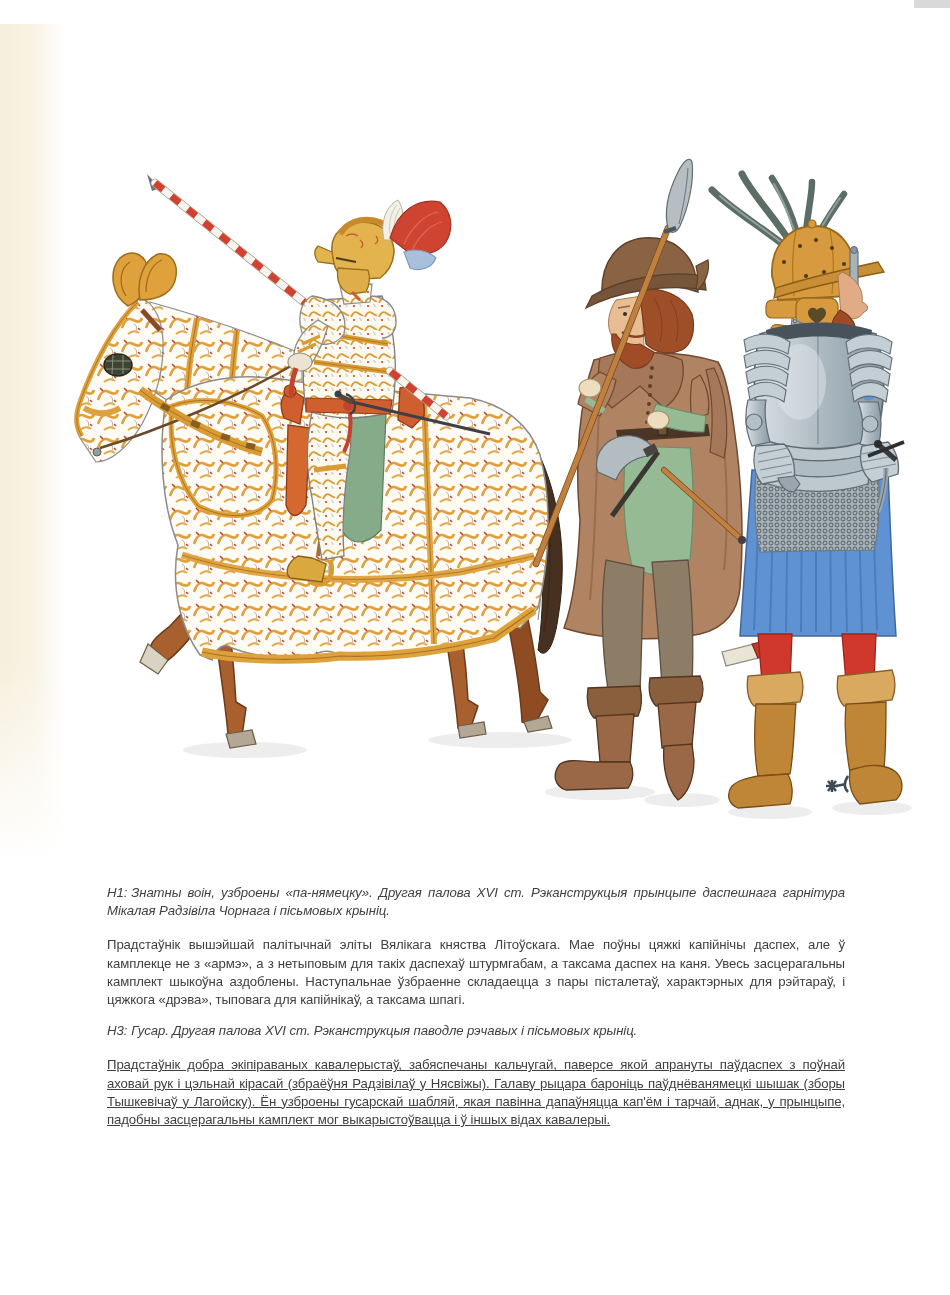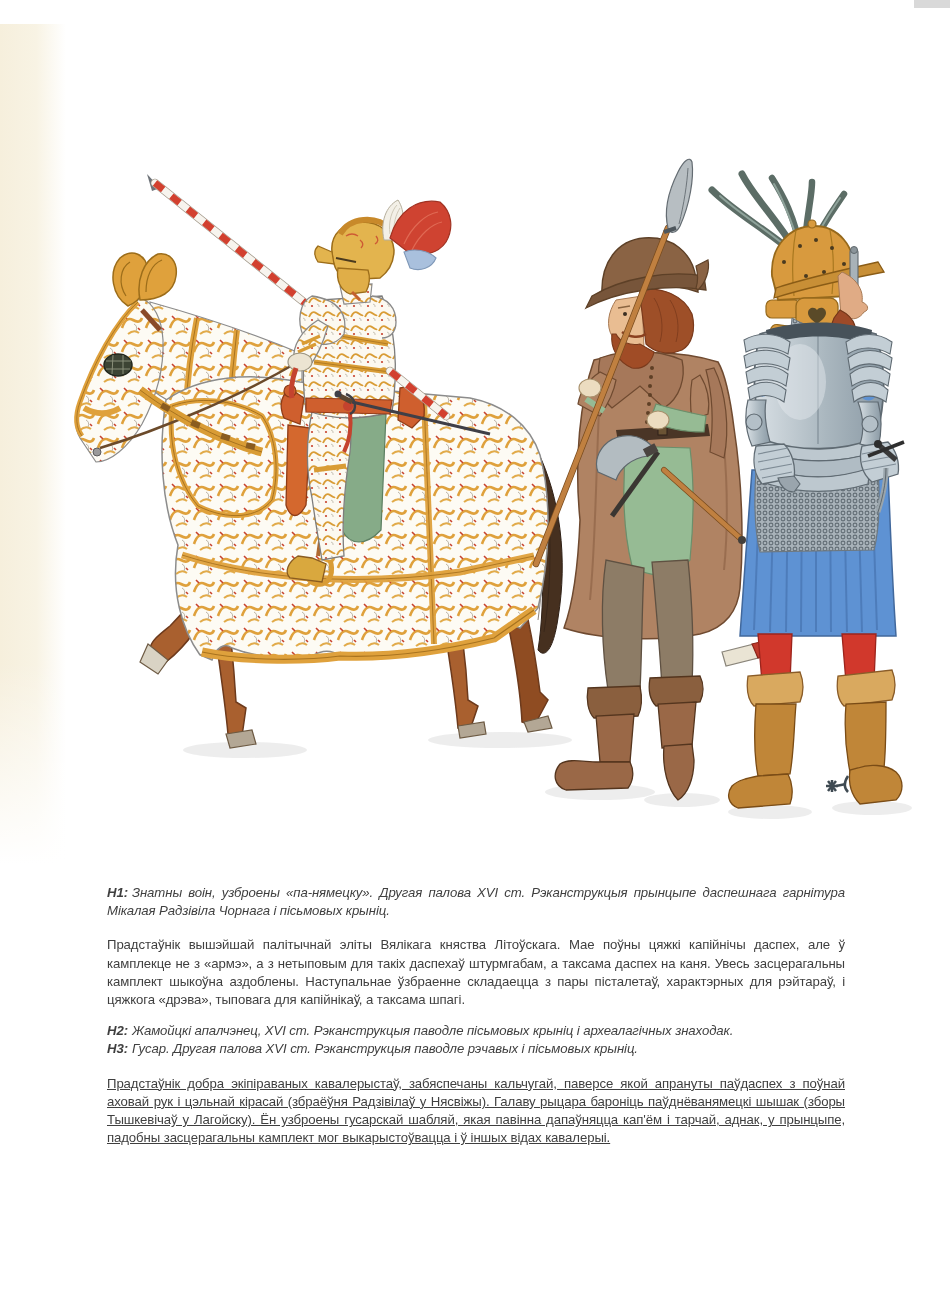--- a/index.html
+++ b/index.html
@@ -18,21 +18,21 @@
   .corner-tab{
     position:absolute;right:0;top:0;width:36px;height:8px;background:#d9d9d9;
   }
   svg.plate{position:absolute;left:0;top:0;}
   .captions{
     position:absolute;left:107px;top:884px;width:738px;
     color:#3f3f3f;font-size:13.2px;line-height:18.2px;
     text-align:justify;letter-spacing:-0.1px;
   }
   .cap-head{margin:0;font-style:italic;}
-  .cap-label{font-weight:bold;margin-right:4px;}
+  .cap-label{font-weight:normal;margin-right:4px;}
   .cap-body{margin:16px 0 13px 0;}
   section:last-child .cap-body{margin-bottom:0;text-decoration:underline;}
 </style>
 </head>
 <body>
 
 <div class="page">
   <div class="left-edge"></div>
   <div class="corner-tab"></div>
 
@@ -427,20 +427,19 @@
       </g>
     </g>
   </svg>
 
   <div class="captions">
     <section>
       <p class="cap-head"><span class="cap-label">Н1:</span><span class="cap-title">Знатны воін, узброены «па-нямецку». Другая палова XVI ст. Рэканструкцыя прынцыпе даспешнага гарнітура Мікалая Радзівіла Чорнага і пісьмовых крыніц.</span></p>
       <p class="cap-body">Прадстаўнік вышэйшай палітычнай эліты Вялікага княства Літоўскага. Мае поўны цяжкі капійнічы даспех, але ў камплекце не з «армэ», а з нетыповым для такіх даспехаў штурмгабам, а таксама даспех на каня. Увесь засцерагальны камплект шыкоўна аздоблены. Наступальнае ўзбраенне складаецца з пары пісталетаў, характэрных для рэйтараў, і цяжкога «дрэва», тыповага для капійнікаў, а таксама шпагі.</p>
     </section>
     <section>
-      <p class="cap-head"><span class="cap-label">Н2:</span><span class="cap-title">Жамойцкі апалчэнец, XVI ст. Рэканструкцыя паводле пісьмовых крыніц і археалагічных знаходак.</span></p>
     </section>
     <section>
       <p class="cap-head"><span class="cap-label">Н3:</span><span class="cap-title">Гусар. Другая палова XVI ст. Рэканструкцыя паводле рэчавых і пісьмовых крыніц.</span></p>
       <p class="cap-body">Прадстаўнік добра экіпіраваных кавалерыстаў, забяспечаны кальчугай, паверсе якой апрануты паўдаспех з поўнай аховай рук і цэльнай кірасай (збраёўня Радзівілаў у Нясвіжы). Галаву рыцара бароніць паўднёванямецкі шышак (зборы Тышкевічаў у Лагойску). Ён узброены гусарскай шабляй, якая павінна дапаўняцца кап'ём і тарчай, аднак, у прынцыпе, падобны засцерагальны камплект мог выкарыстоўвацца і ў іншых відах кавалерыі.</p>
     </section>
   </div>
 </div>
 
 </body></html>

